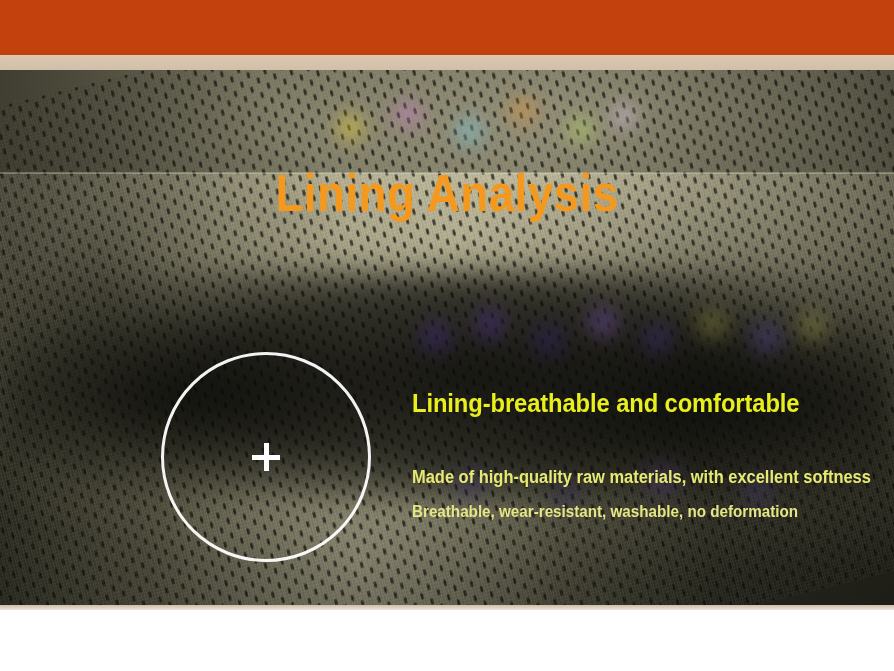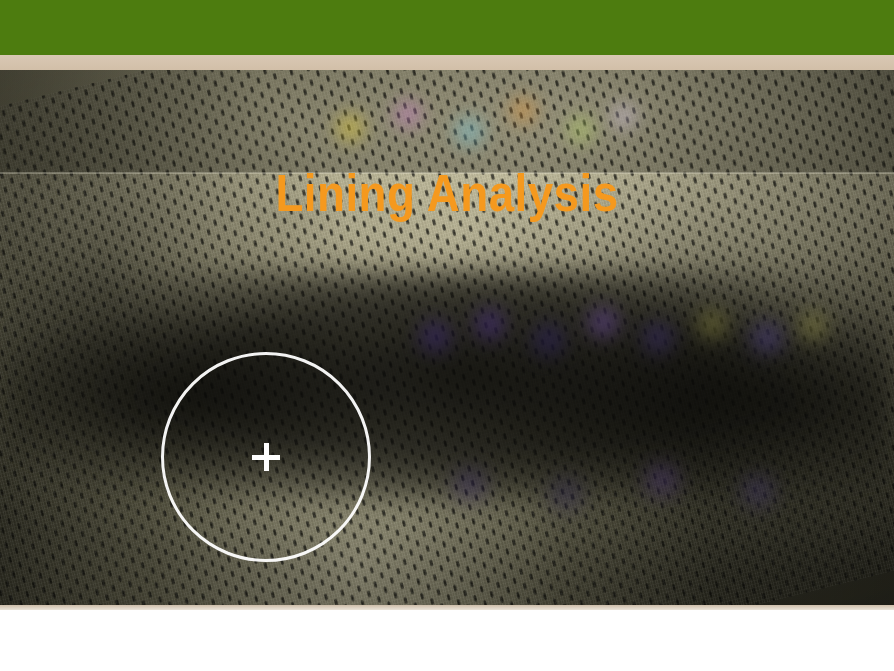--- a/index.html
+++ b/index.html
@@ -1,19 +1,19 @@
 <!DOCTYPE html>
 <html><head>
 <meta charset="utf-8">
 <style>
   html,body{margin:0;padding:0;background:#ffffff;}
   body{width:894px;height:671px;overflow:hidden;
        font-family:"Liberation Sans","DejaVu Sans",sans-serif;}
 
-  #banner{position:relative;width:894px;height:496px;background:#4d7c0f;}
+  #banner{position:relative;width:894px;height:496px;background:#c2410c;}
 
   
   .top-rule{position:absolute;left:0;top:55px;width:894px;height:15px;
             background:linear-gradient(#d9c8b4,#d2bfa8);}
 
   
   .photo{position:absolute;left:0;top:70px;width:894px;height:538px;
          overflow:hidden;background:#4a4a38;}
 
   
@@ -153,16 +153,21 @@
     <div class="wm-copy2"></div>
 
     <div class="title">Lining Analysis</div>
 
     <div class="lens"></div>
     <div class="plus">
       <i class="h"></i>
         <i class="v"></i>
     </div>
 
+    <div class="copy">
+      <div class="h1">Lining-breathable and comfortable</div>
+      <div class="l2">Made of high-quality raw materials, with excellent softness</div>
+      <div class="l3">Breathable, wear-resistant, washable, no deformation</div>
+    </div>
   </div>
 
   <div class="bot-rule"></div>
 </div>
 
 </body></html>

